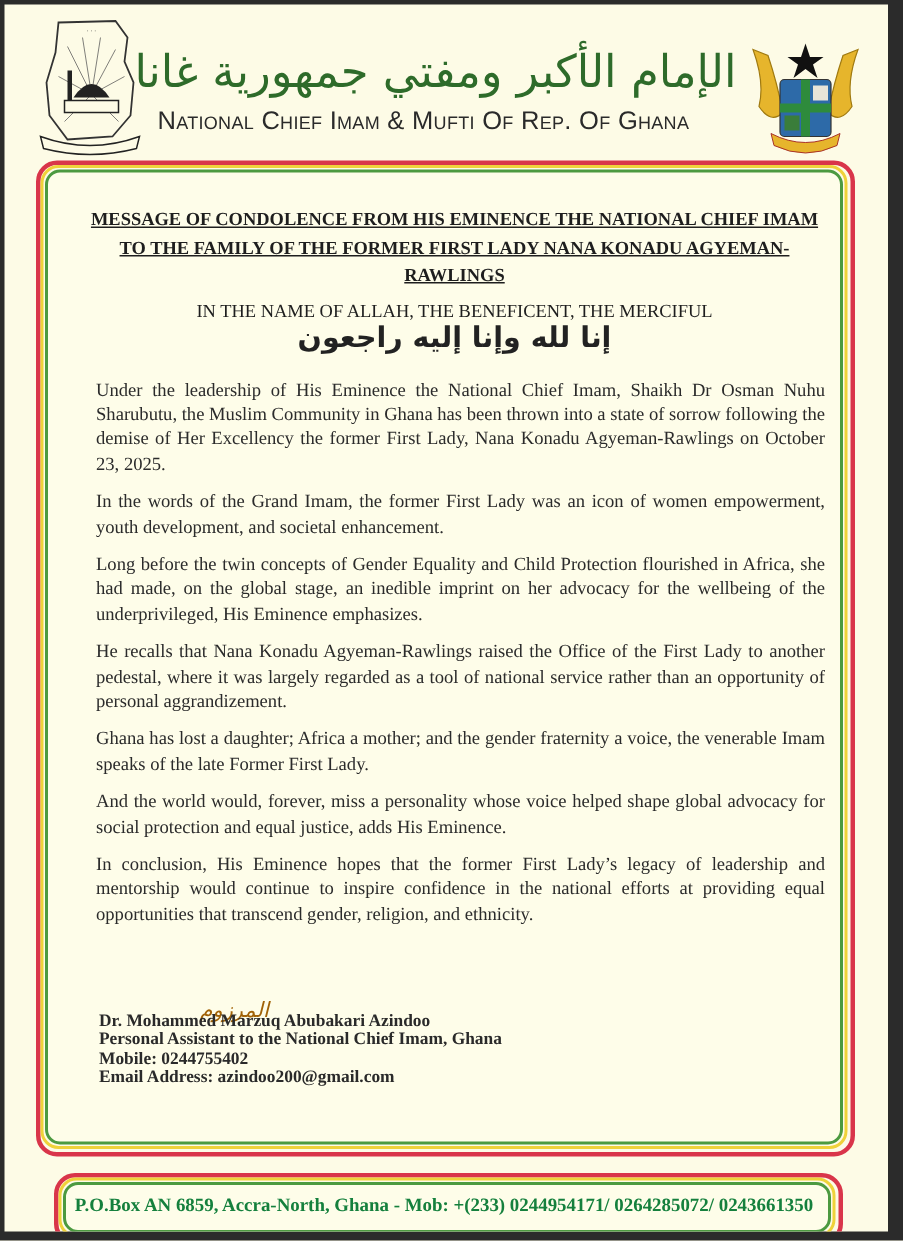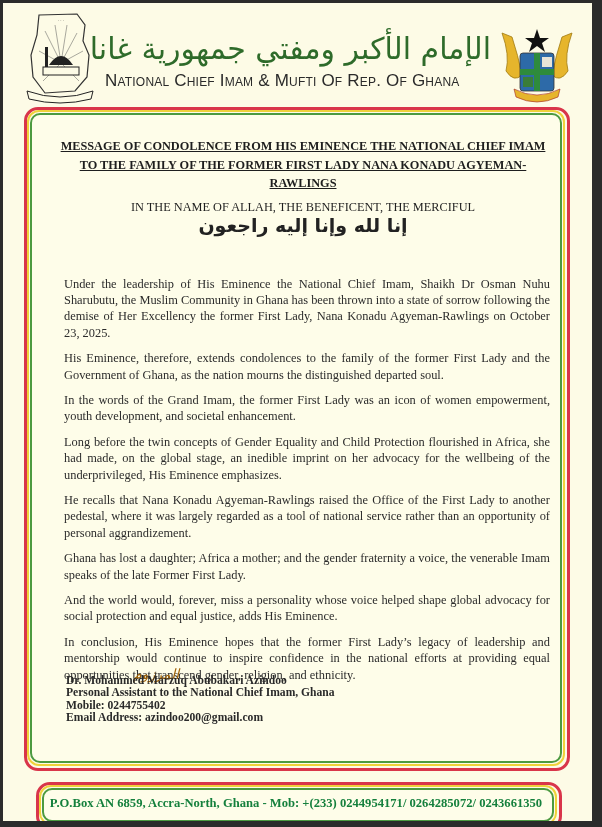--- a/index.html
+++ b/index.html
@@ -57,21 +57,20 @@
   }
   .arabic-verse {
     position: absolute; left: 55px; top: 211px; width: 490px;
     text-align: center; font-family: "DejaVu Sans", sans-serif;
     font-weight: bold; font-size: 19px; color: #222; direction: rtl;
   }
   .body {
     position: absolute; left: 61px; top: 249px; width: 486px;
     font-size: 12.4px; line-height: 16.2px; color: #2b2b2b;
     text-align: justify;
-    margin-top: 24px;
   }
   .body p { margin: 0 0 9.5px 0; }
   .signature {
     position: absolute; left: 130px; top: 640px;
     font-family: "DejaVu Sans", sans-serif; font-size: 14px;
     color: #a16207; font-style: italic; direction: rtl; margin-top: 23px;
   }
   .sig-block {
     position: absolute; left: 63px; top: 672px;
     font-weight: bold; font-size: 11.6px; line-height: 12.3px; color: #2a2a2a;
@@ -132,21 +131,20 @@
   <div class="frame-red main-red"></div>
   <div class="frame-yellow main-yellow"></div>
   <div class="frame-green main-green"></div>
 
   <div class="headline">MESSAGE OF CONDOLENCE FROM HIS EMINENCE THE NATIONAL CHIEF IMAM TO THE FAMILY OF THE FORMER FIRST LADY NANA KONADU AGYEMAN-RAWLINGS</div>
   <div class="basmala">IN THE NAME OF ALLAH, THE BENEFICENT, THE MERCIFUL</div>
   <div class="arabic-verse">إنا لله وإنا إليه راجعون</div>
 
   <div class="body">
     <p>Under the leadership of His Eminence the National Chief Imam, Shaikh Dr Osman Nuhu Sharubutu, the Muslim Community in Ghana has been thrown into a state of sorrow following the demise of Her Excellency the former First Lady, Nana Konadu Agyeman-Rawlings on October 23, 2025.</p>
-    <p>His Eminence, therefore, extends condolences to the family of the former First Lady and the Government of Ghana, as the nation mourns the distinguished departed soul.</p>
     <p>In the words of the Grand Imam, the former First Lady was an icon of women empowerment, youth development, and societal enhancement.</p>
     <p>Long before the twin concepts of Gender Equality and Child Protection flourished in Africa, she had made, on the global stage, an inedible imprint on her advocacy for the wellbeing of the underprivileged, His Eminence emphasizes.</p>
     <p>He recalls that Nana Konadu Agyeman-Rawlings raised the Office of the First Lady to another pedestal, where it was largely regarded as a tool of national service rather than an opportunity of personal aggrandizement.</p>
     <p>Ghana has lost a daughter; Africa a mother; and the gender fraternity a voice, the venerable Imam speaks of the late Former First Lady.</p>
     <p>And the world would, forever, miss a personality whose voice helped shape global advocacy for social protection and equal justice, adds His Eminence.</p>
     <p>In conclusion, His Eminence hopes that the former First Lady’s legacy of leadership and mentorship would continue to inspire confidence in the national efforts at providing equal opportunities that transcend gender, religion, and ethnicity.</p>
   </div>
 
   <div class="signature">المرزوم</div>
 

